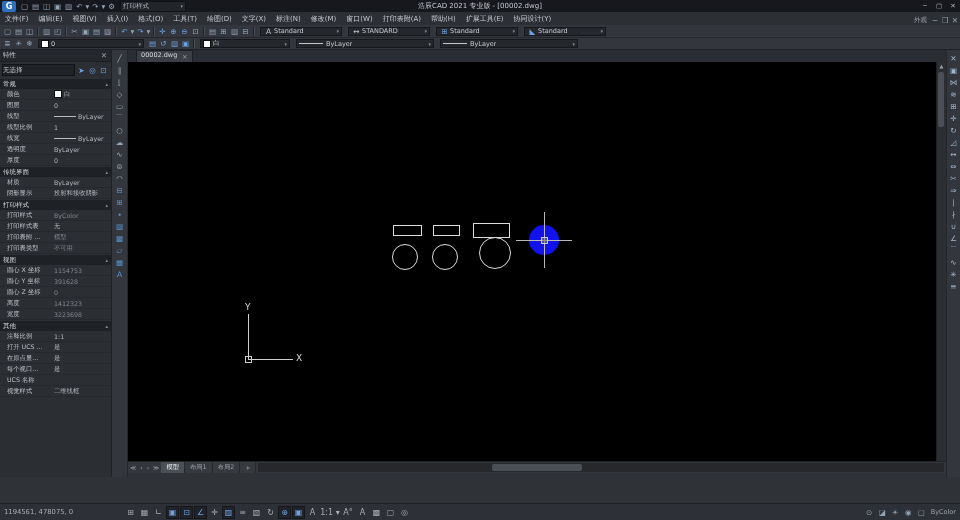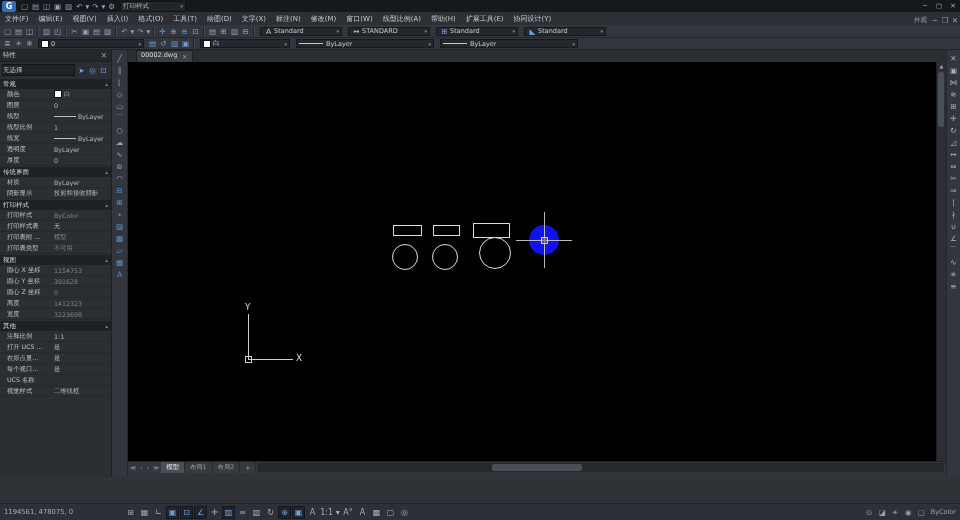--- a/index.html
+++ b/index.html
@@ -129,41 +129,42 @@
         <span class="icon">↶</span>
         <span class="icon" style="width: 5px;">▾</span>
         <span class="icon">↷</span>
         <span class="icon" style="width: 5px;">▾</span>
         <span class="icon">⚙</span>
       </div>
     <div id="ws-combo">
       <span>打印样式</span>
       <span class="arrow">▾</span>
     </div>
+    <div id="win-title">浩辰CAD 2021 专业版 - [00002.dwg]</div>
     <div id="win-controls">
       <span class="icon">─</span>
       <span class="icon">▢</span>
       <span class="icon">✕</span>
     </div>
   </div>
 
   <div id="menubar">
     <div id="menu-items" style="display:flex;">
         <span class="menu-item">文件(F)</span>
         <span class="menu-item">编辑(E)</span>
         <span class="menu-item">视图(V)</span>
         <span class="menu-item">插入(I)</span>
         <span class="menu-item">格式(O)</span>
         <span class="menu-item">工具(T)</span>
         <span class="menu-item">绘图(D)</span>
         <span class="menu-item">文字(X)</span>
         <span class="menu-item">标注(N)</span>
         <span class="menu-item">修改(M)</span>
         <span class="menu-item">窗口(W)</span>
-        <span class="menu-item">线型比例(A)</span>
+        <span class="menu-item">打印表附(A)</span>
         <span class="menu-item">帮助(H)</span>
         <span class="menu-item">扩展工具(E)</span>
         <span class="menu-item">协同设计(Y)</span>
       </div>
     <div id="menubar-right">
       <span style="font-size:6.5px;margin-right:3px;">外观</span>
       <span class="icon">─</span>
       <span class="icon">❐</span>
       <span class="icon">✕</span>
     </div>

